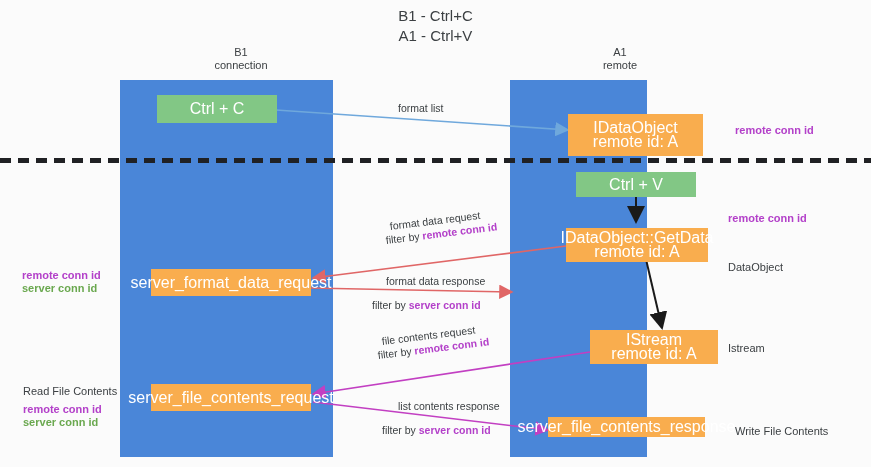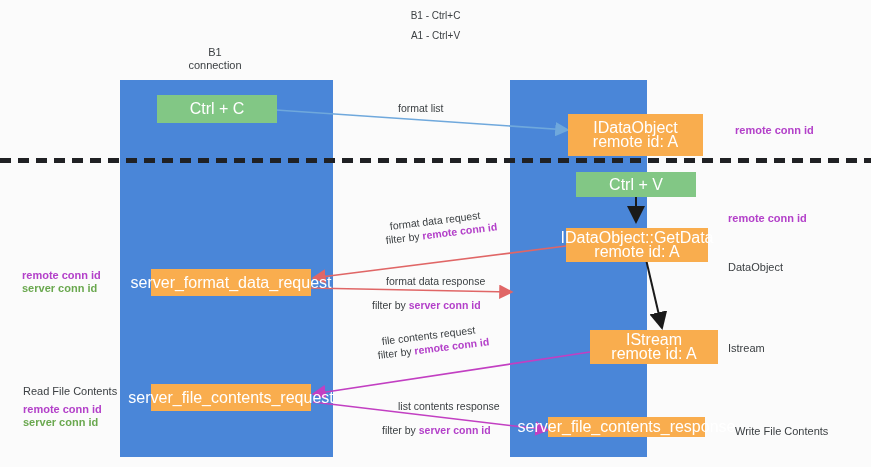--- a/index.html
+++ b/index.html
@@ -23,34 +23,34 @@
   }
   #lane-b1 { left: 120px; top: 80px; width: 213px; height: 377px; }
   #lane-a1-wide { left: 510px; top: 80px; width: 137px; height: 377px; }
 
   
   #title {
     position: absolute;
     left: 0; top: 6px;
     width: 871px;
     text-align: center;
-    font-size: 10px;
+    font-size: 15px;
     color: #3c4043;
     line-height: 20px;
     white-space: pre-line;
   }
   .lane-head {
     position: absolute;
     text-align: center;
     font-size: 11px;
     color: #3c4043;
     line-height: 13px;
     white-space: pre-line;
   }
-  #head-b1 { left: 140px; top: 46px; width: 150px; }
+  #head-b1 { left: 166px; top: 46px; width: 150px; }
   #head-a1 { left: 545px; top: 46px; width: 150px; }
 
   
   .node {
     position: absolute;
     box-sizing: border-box;
     display: flex;
     flex-direction: column;
     align-items: center;
     justify-content: center;
@@ -111,20 +111,22 @@
 <div id="canvas">
 
   <div class="lane" id="lane-b1"></div>
   <div class="lane" id="lane-a1-wide" style="left:510px; top:80px; width:137px; height:377px;"></div>
 
   <div id="title">B1 - Ctrl+C
 A1 - Ctrl+V</div>
 
   <div class="lane-head" id="head-b1">B1
 connection</div>
+  <div class="lane-head" id="head-a1">A1
+remote</div>
 
   <svg class="layer" viewBox="0 0 871 467">
     <defs>
       <marker id="ah-blue" markerWidth="9" markerHeight="9" refX="8" refY="4.5" orient="auto">
         <path d="M0,0 L9,4.5 L0,9 z" fill="#6fa8dc"></path>
       </marker>
       <marker id="ah-red" markerWidth="9" markerHeight="9" refX="8" refY="4.5" orient="auto">
         <path d="M0,0 L9,4.5 L0,9 z" fill="#e06666"></path>
       </marker>
       <marker id="ah-magenta" markerWidth="9" markerHeight="9" refX="8" refY="4.5" orient="auto">

